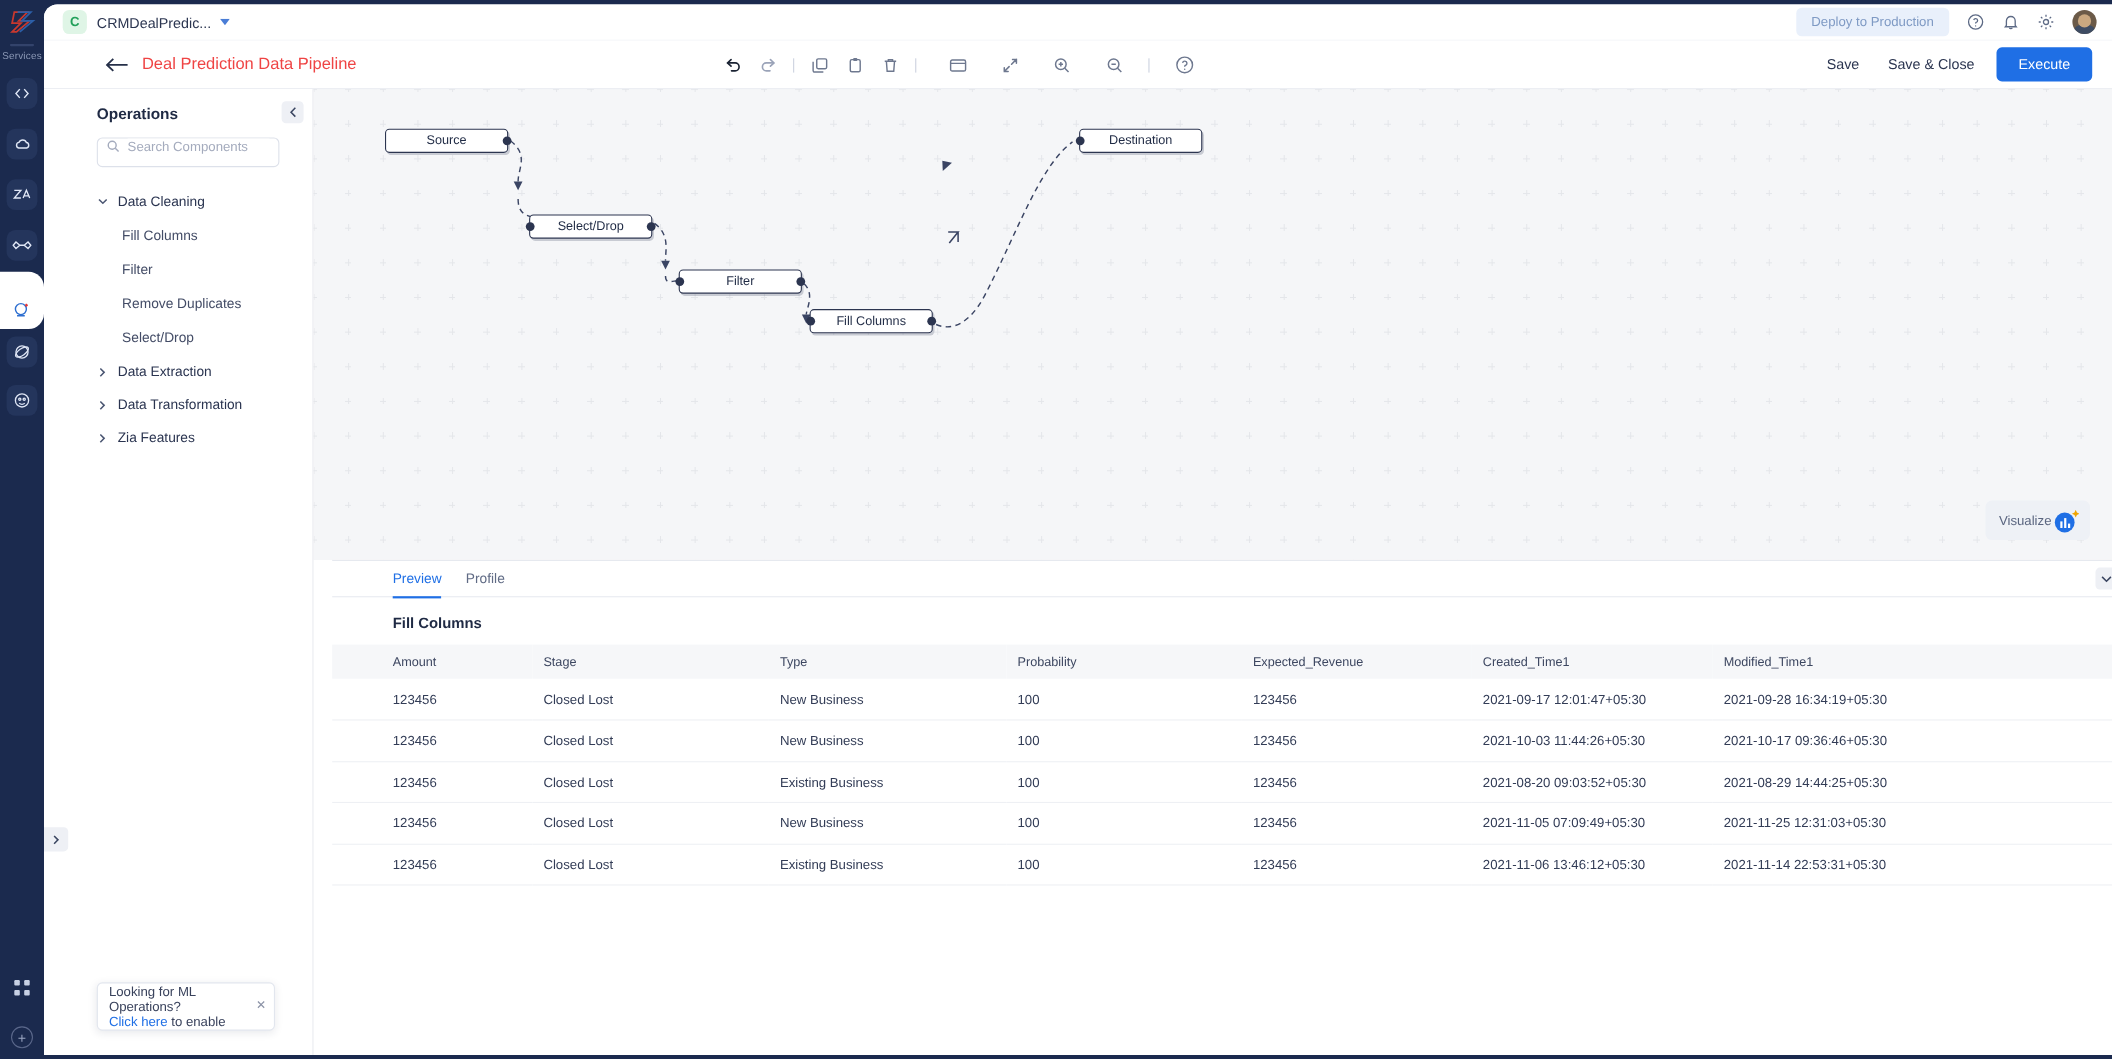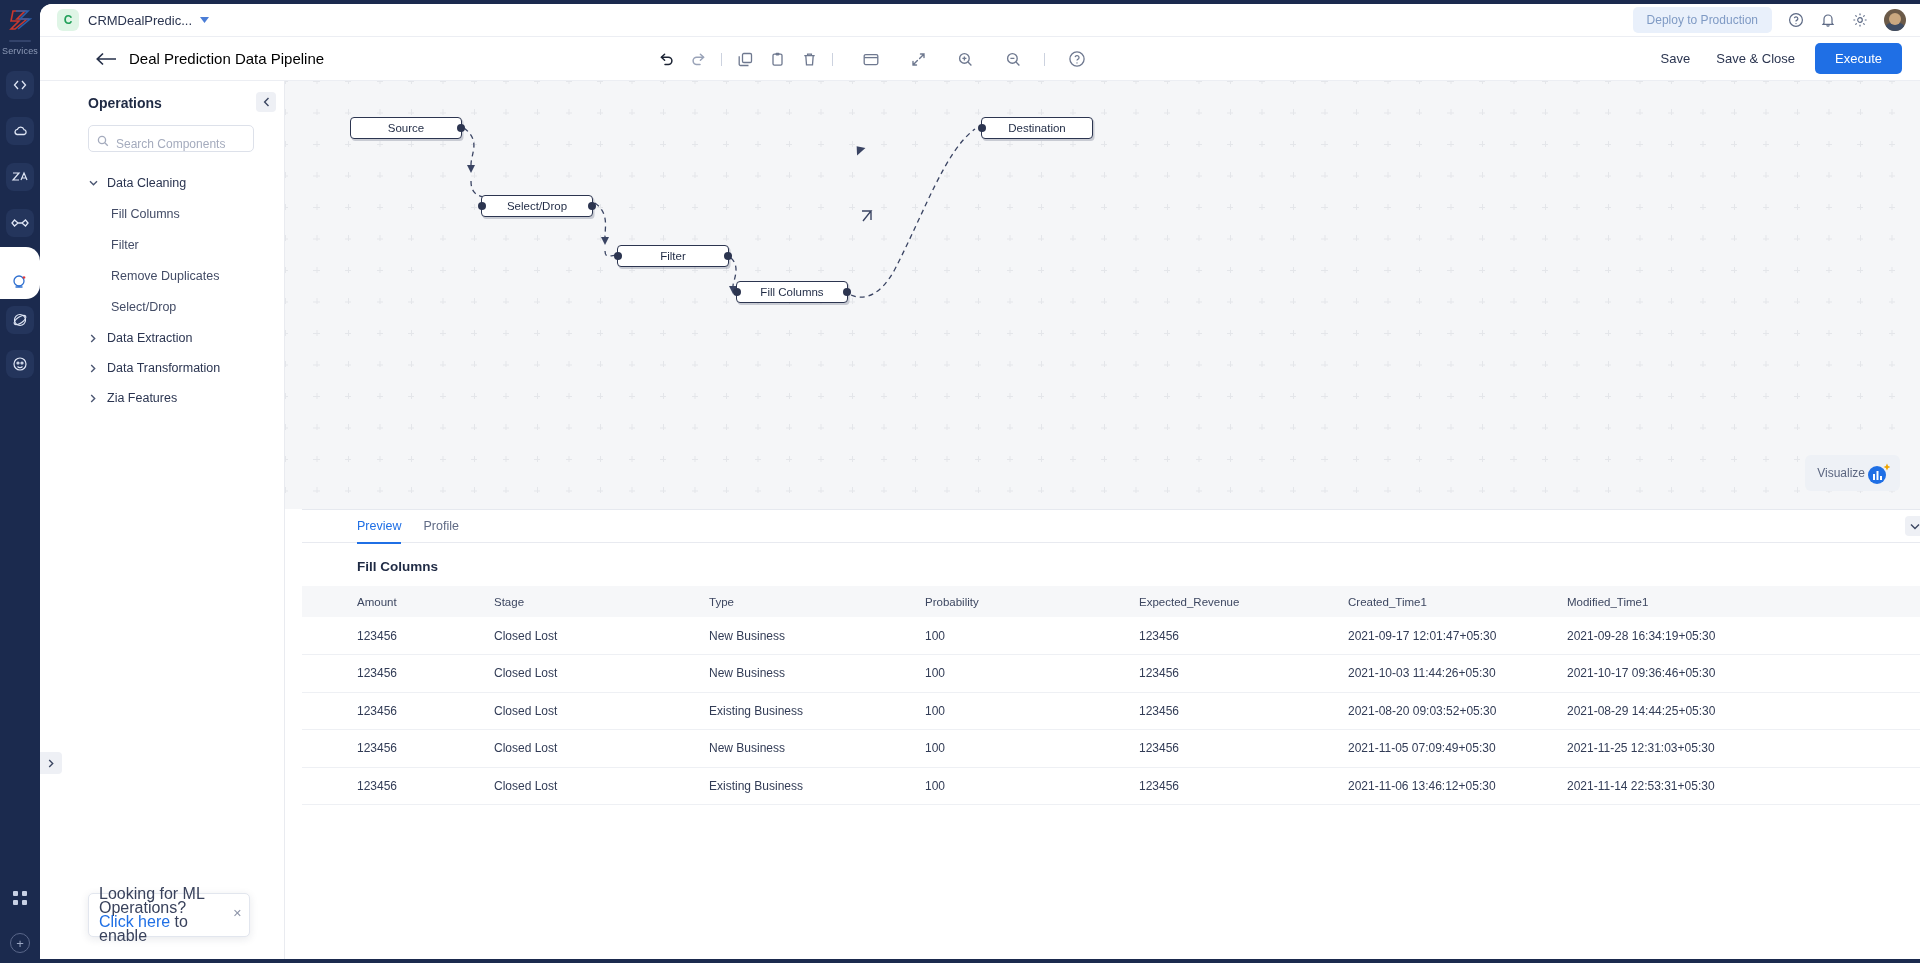--- a/index.html
+++ b/index.html
@@ -60,21 +60,21 @@
   .avatar { width:22px;height:22px;border-radius:50%; background:#6b5a48; overflow:hidden; position:relative; cursor:pointer;}
   .avatar:after{content:"";position:absolute;left:5px;top:4px;width:12px;height:12px;border-radius:50%;background:#caa880;}
   .avatar:before{content:"";position:absolute;left:1px;bottom:-3px;width:20px;height:12px;border-radius:50% 50% 0 0;background:#3e4c63;}
 
   
   .header {
     position:absolute; left:0; top:33px; width:1880px; height:44px;
     display:flex; align-items:center; border-bottom:1px solid #eceef3; background:#fff;
   }
   .back-arrow { margin-left:56px; color:#263049; cursor:pointer; display:flex;}
-  .page-title { font-size:15px; font-weight:500; color:#000000; margin-left:12px; }
+  .page-title { font-size:15px; font-weight:500; color:#ef4444; margin-left:12px; }
   .toolbar { position:absolute; left:610px; top:0; height:44px; display:flex; align-items:center; gap:0; }
   .tb-btn { width:32px;height:30px; display:flex;align-items:center;justify-content:center; cursor:pointer; color:#5b6681;}
   .tb-btn.dark { color:#1b2333; }
   .tb-sep { width:1px;height:13px;background:#ccd2df; margin:0 7px;}
   .hdr-right { margin-left:auto; display:flex; align-items:center; gap:14px; padding-right:18px;}
   .btn-plain { font-size:13px; color:#2b3550; background:none;border:none; cursor:pointer; padding:5px 6px;}
   .btn-exec { background:#1f6fe5; color:#fff; font-size:13px; border:none; border-radius:5px; padding:8px 20px; cursor:pointer;}
 
   
   .ops {
@@ -82,21 +82,21 @@
     background:#fff; border-right:1px solid #e9ebf0;
   }
   .ops-title { font-size:14px; font-weight:bold; color:#1f2a44; margin:14px 0 0 48px; }
   .ops-collapse {
     position:absolute; right:8px; top:11px; width:20px;height:20px;border-radius:4px;
     background:#eef0f5; display:flex;align-items:center;justify-content:center;
     color:#3b4661; font-size:10px; cursor:pointer;
   }
   .search-wrap {
     margin:14px 0 0 48px; width:166px; height:27px; border:1px solid #dde1ea; border-radius:5px;
-    display:flex; align-items:flex-end; padding:0 8px; gap:7px;
+    display:flex; align-items:flex-start; padding:0 8px; gap:7px;
   }
   .search-wrap input { border:none; outline:none; font-size:12px; color:#39425c; width:100%; font-family:inherit;}
   .search-wrap input::placeholder { color:#a4abbd; }
   .grp {
     margin-left:48px; display:flex; align-items:center; gap:9px; height:30px; cursor:pointer;
     font-size:12.5px; color:#2a3450; font-weight:500;
   }
   .grp:first-of-type { margin-top:12px; }
   .grp .chev { color:#5c6party; }
   .chev { width:10px; color:#4b5672; font-size:9px; display:inline-flex; justify-content:center; }
@@ -109,21 +109,21 @@
     color:#3b4661; font-size:10px; cursor:pointer; z-index:5;
   }
 
   
   .toast {
     position:absolute; left:48px; bottom:22px; width:162px; height:44px;
     background:#fff; border:1px solid #e2e6ee; border-radius:5px;
     box-shadow:0 2px 8px rgba(30,40,70,.10);
     display:flex; align-items:center; padding:0 10px; z-index:6;
   }
-  .toast-txt { font-size:16px; color:#39425c; line-height:14px;}
+  .toast-txt { font-size:12px; color:#39425c; line-height:14px;}
   .toast-link { color:#1f6fe5; cursor:pointer;}
   .toast-x { position:absolute; right:7px; top:13px; color:#8d94a8; font-size:11px; cursor:pointer;}
 
   
   .canvas {
     position:absolute; left:245px; top:77px; width:1635px; height:428px;
     background:#f5f6f8;
     background-image:
       linear-gradient(to right, #e4e6ea 1px, transparent 1px),
       linear-gradient(to bottom, #e4e6ea 1px, transparent 1px);

